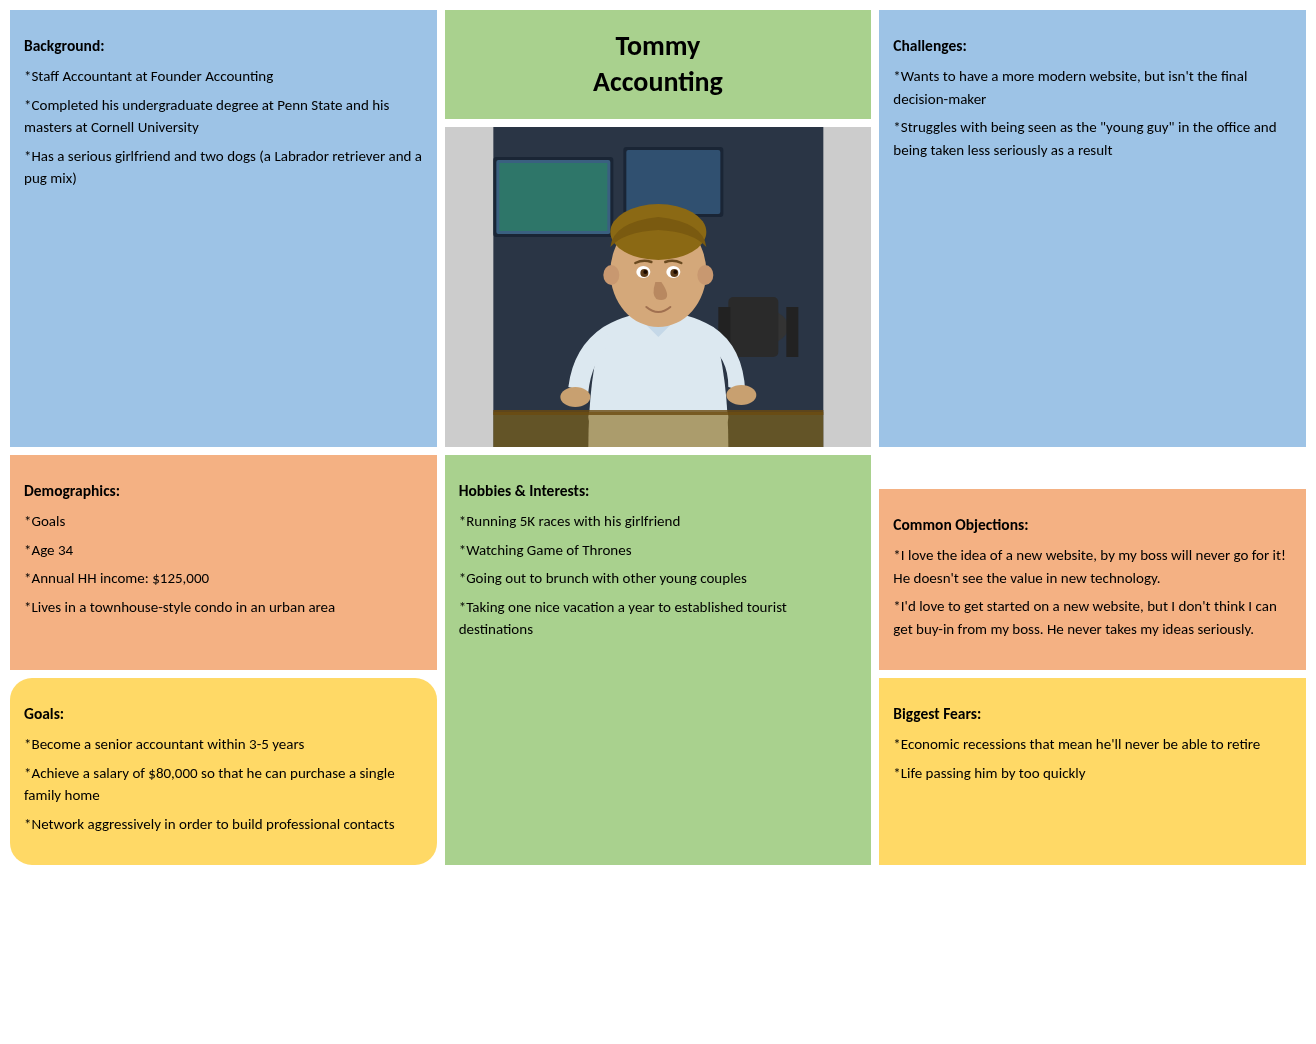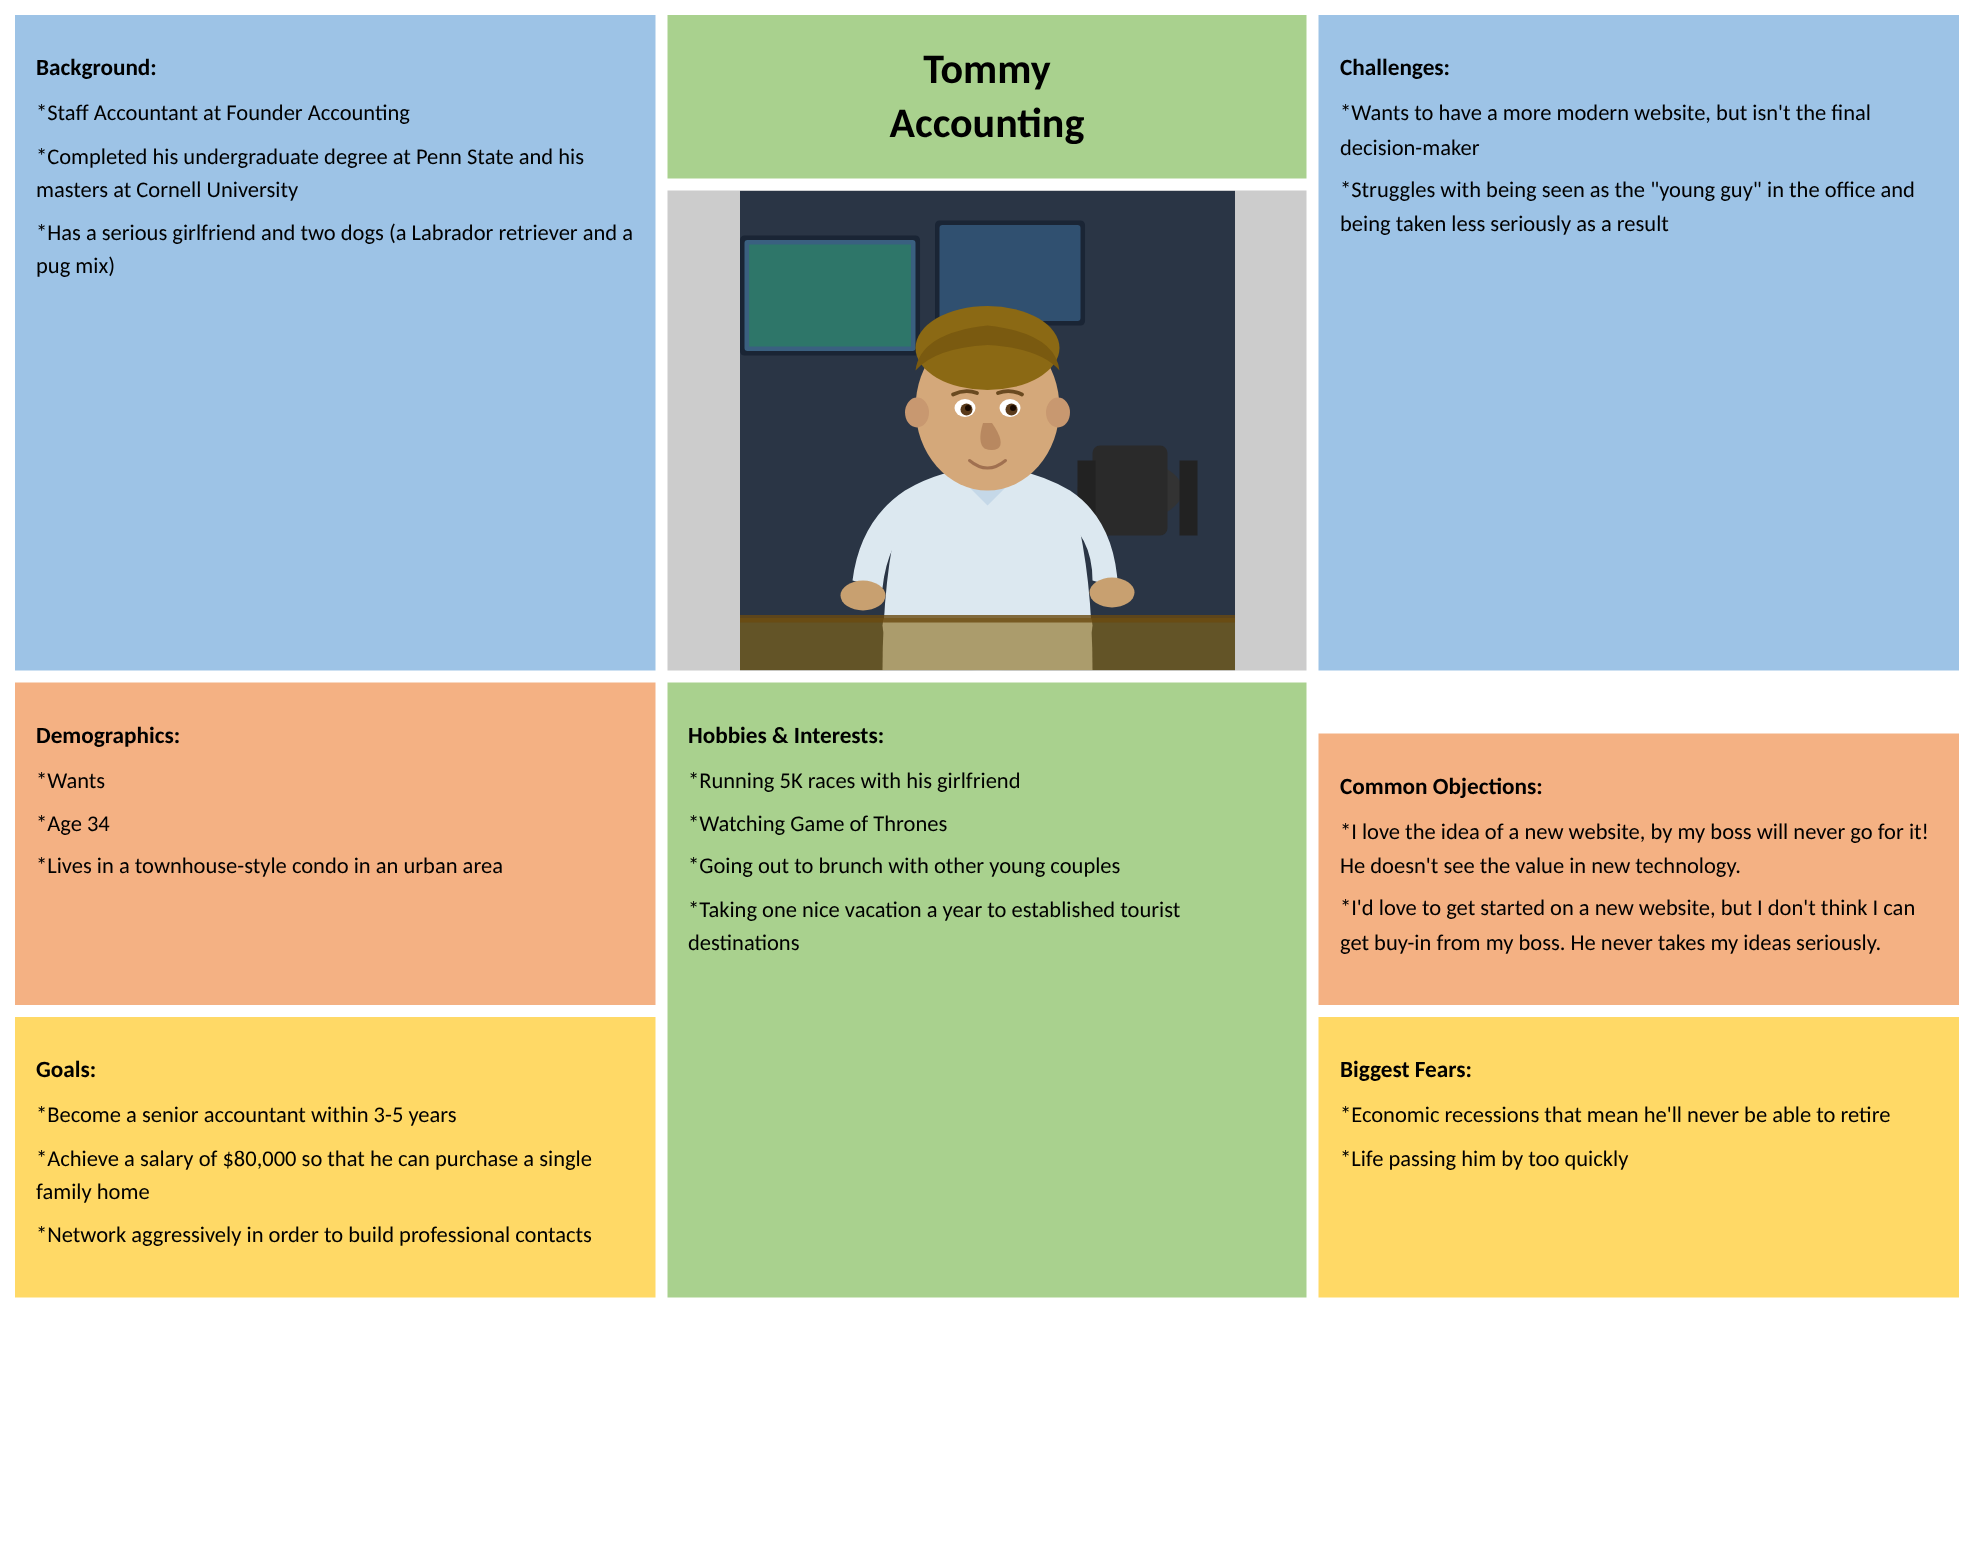--- a/index.html
+++ b/index.html
@@ -138,22 +138,23 @@
   </div>
 
   <div class="card blue" data-name="challenges-card">
     <div class="title" data-name="challenges-title">Challenges:</div>
     <p data-name="challenges-item-1">*Wants to have a more modern website, but isn't the final decision-maker</p>
     <p data-name="challenges-item-2">*Struggles with being seen as the "young guy" in the office and being taken less seriously as a result</p>
   </div>
 
   <div class="card salmon" data-name="demographics-card">
     <div class="title" data-name="demographics-title">Demographics:</div>
-    <p data-name="demographics-item-1">*Wants</p>
+    <p data-name="demographics-item-1">*Goals</p>
     <p data-name="demographics-item-2">*Age 34</p>
+    <p data-name="demographics-item-3">*Annual HH income: $125,000</p>
     <p data-name="demographics-item-4">*Lives in a townhouse-style condo in an urban area</p>
   </div>
 
   <div class="card green" data-name="hobbies-card" style="grid-row: span 2;">
     <div class="title" data-name="hobbies-title">Hobbies &amp; Interests:</div>
     <p data-name="hobbies-item-1">*Running 5K races with his girlfriend</p>
     <p data-name="hobbies-item-2">*Watching Game of Thrones</p>
     <p data-name="hobbies-item-3">*Going out to brunch with other young couples</p>
     <p data-name="hobbies-item-4">*Taking one nice vacation a year to established tourist destinations</p>
   </div>
@@ -186,15 +187,15 @@
       "bg name ch"
       "dem hobbies obj"
       "goals hobbies fears";
   }
   [data-name="background-card"] { grid-area: bg; }
   [data-name="center-column"] { grid-area: name; }
   [data-name="challenges-card"] { grid-area: ch; }
   [data-name="demographics-card"] { grid-area: dem; }
   [data-name="hobbies-card"] { grid-area: hobbies; }
   [data-name="objections-card"] { grid-area: obj; margin-top: 34px; }
-  [data-name="goals-card"] { grid-area: goals; }
+  [data-name="goals-card"] { grid-area: goals; border-radius: 22px; }
   [data-name="fears-card"] { grid-area: fears; }
 </style>
 
 </body></html>

